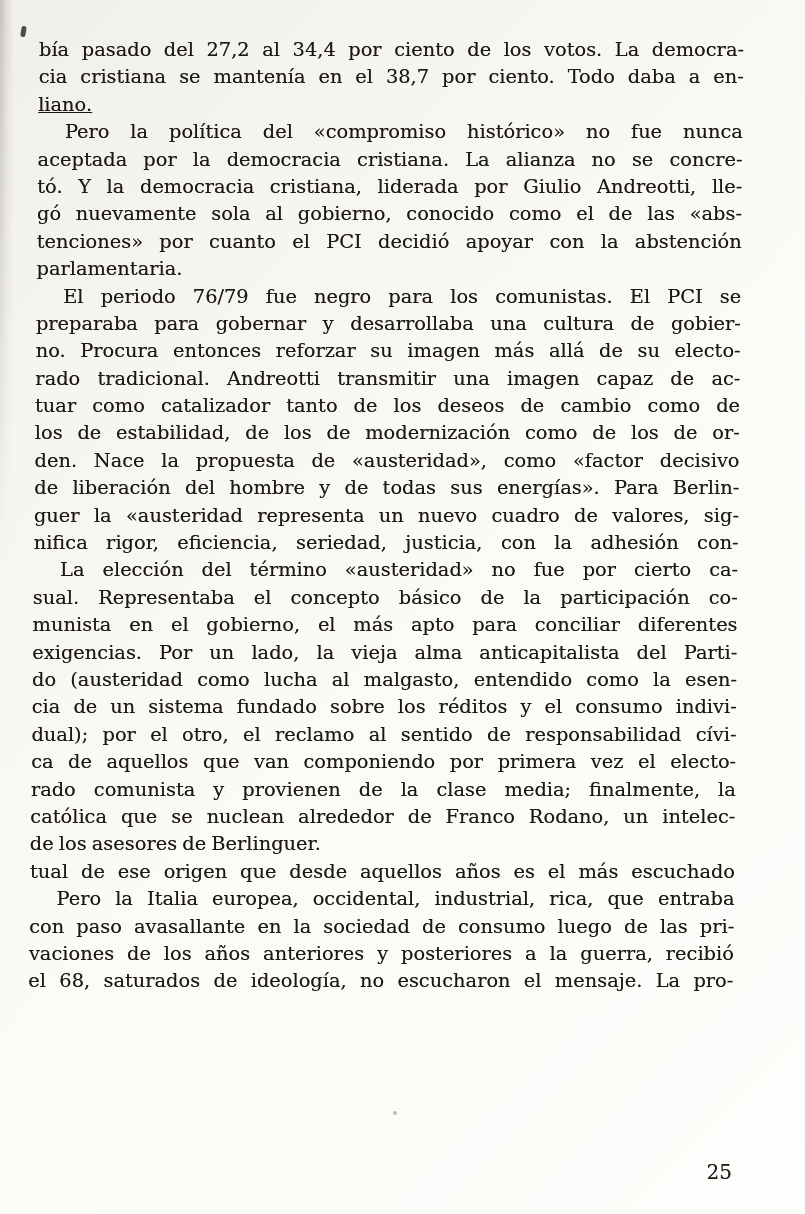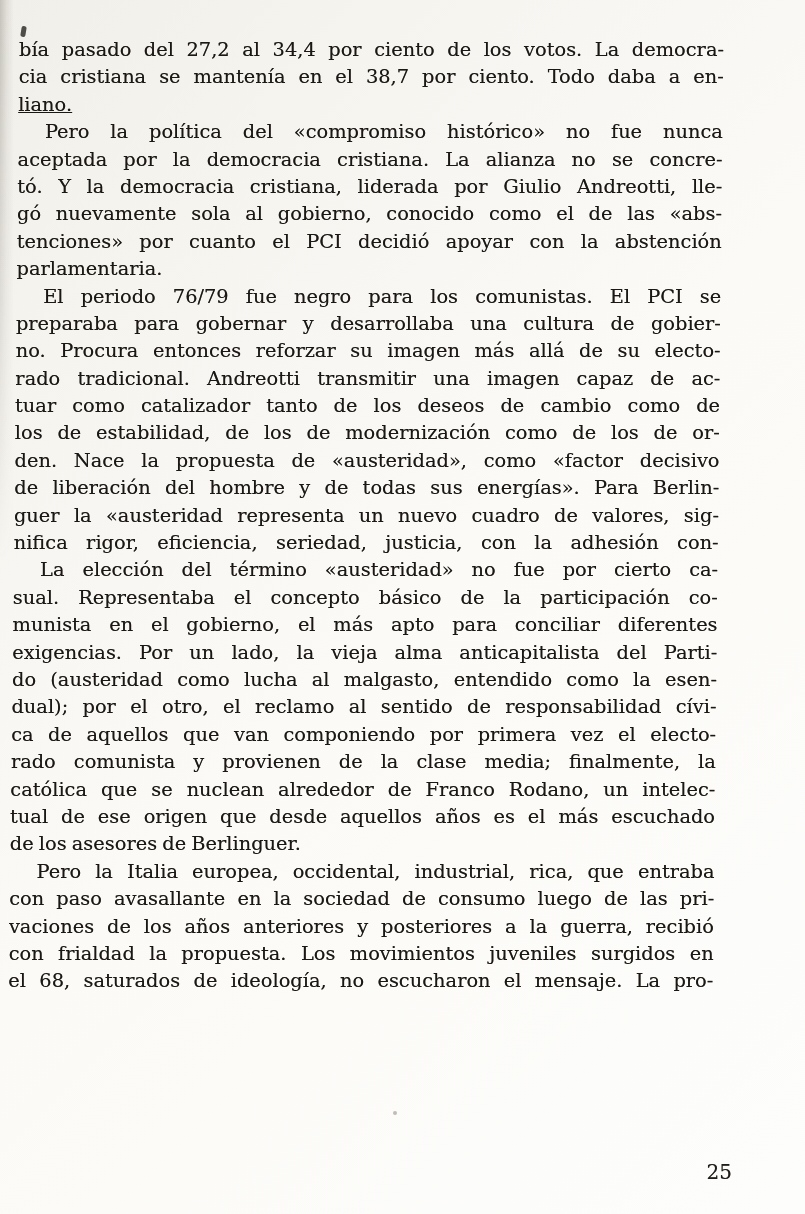--- a/index.html
+++ b/index.html
@@ -23,21 +23,21 @@
   }
   .speck-1 {
     position: absolute; left: 21px; top: 26px; width: 5px; height: 11px;
     background: #33302c; border-radius: 2px; transform: rotate(9deg); opacity: 0.85;
   }
   .speck-2 {
     position: absolute; left: 393px; top: 1111px; width: 4px; height: 4px;
     background: #8e897f; border-radius: 50%; opacity: 0.55;
   }
   .textblock {
-    position: absolute; left: 19px; top: 36px; width: 705px;
+    position: absolute; left: 39px; top: 36px; width: 705px;
     color: #1a1714;
     font-size: 19.4px; line-height: 27.4px;
     word-spacing: -1px;
     text-shadow: 0 0 0.35px rgba(25,22,18,0.55);
   }
   .para { margin: 0; }
   .ln {
     text-align: justify;
     text-align-last: justify;
     height: 27.4px; overflow: hidden;
@@ -85,30 +85,30 @@
         <div class="ln" style="transform: translateX(-4.76px);">de liberación del hombre y de todas sus energías». Para Berlin-</div>
         <div class="ln" style="transform: translateX(-5.04px);">guer la «austeridad representa un nuevo cuadro de valores, sig-</div>
         <div class="ln" style="transform: translateX(-5.32px);">nifica rigor, eficiencia, seriedad, justicia, con la adhesión con-</div>
       </div>
       <div class="para">
         <div class="ln ind" style="transform: translateX(-5.88px);">La elección del término «austeridad» no fue por cierto ca-</div>
         <div class="ln" style="transform: translateX(-6.16px);">sual. Representaba el concepto básico de la participación co-</div>
         <div class="ln" style="transform: translateX(-6.44px);">munista en el gobierno, el más apto para conciliar diferentes</div>
         <div class="ln" style="transform: translateX(-6.72px);">exigencias. Por un lado, la vieja alma anticapitalista del Parti-</div>
         <div class="ln" style="transform: translateX(-7px);">do (austeridad como lucha al malgasto, entendido como la esen-</div>
+        <div class="ln" style="transform: translateX(-7.28px);">cia de un sistema fundado sobre los réditos y el consumo indivi-</div>
         <div class="ln" style="transform: translateX(-7.56px);">dual); por el otro, el reclamo al sentido de responsabilidad cívi-</div>
         <div class="ln" style="transform: translateX(-7.84px);">ca de aquellos que van componiendo por primera vez el electo-</div>
         <div class="ln" style="transform: translateX(-8.12px);">rado comunista y provienen de la clase media; finalmente, la</div>
         <div class="ln" style="transform: translateX(-8.68px);">católica que se nuclean alrededor de Franco Rodano, un intelec-</div>
+        <div class="ln end" style="transform: translateX(-9.24px);">de los asesores de Berlinguer.</div>
         <div class="ln" style="transform: translateX(-8.96px);">tual de ese origen que desde aquellos años es el más escuchado</div>
-        <div class="ln end" style="transform: translateX(-9.24px);">de los asesores de Berlinguer.</div>
       </div>
       <div class="para">
         <div class="ln ind" style="transform: translateX(-9.52px);">Pero la Italia europea, occidental, industrial, rica, que entraba</div>
         <div class="ln" style="transform: translateX(-9.8px);">con paso avasallante en la sociedad de consumo luego de las pri-</div>
         <div class="ln" style="transform: translateX(-10.08px);">vaciones de los años anteriores y posteriores a la guerra, recibió</div>
-        <div class="ln" style="transform: translateX(-10.36px);">con frialdad la propuesta. Los movimientos juveniles surgidos en</div>
         <div class="ln" style="transform: translateX(-10.64px);">el 68, saturados de ideología, no escucharon el mensaje. La pro-</div>
       </div>
     </div>
 
   <div class="pagenum">25</div>
 </div>
 
 </body></html>

